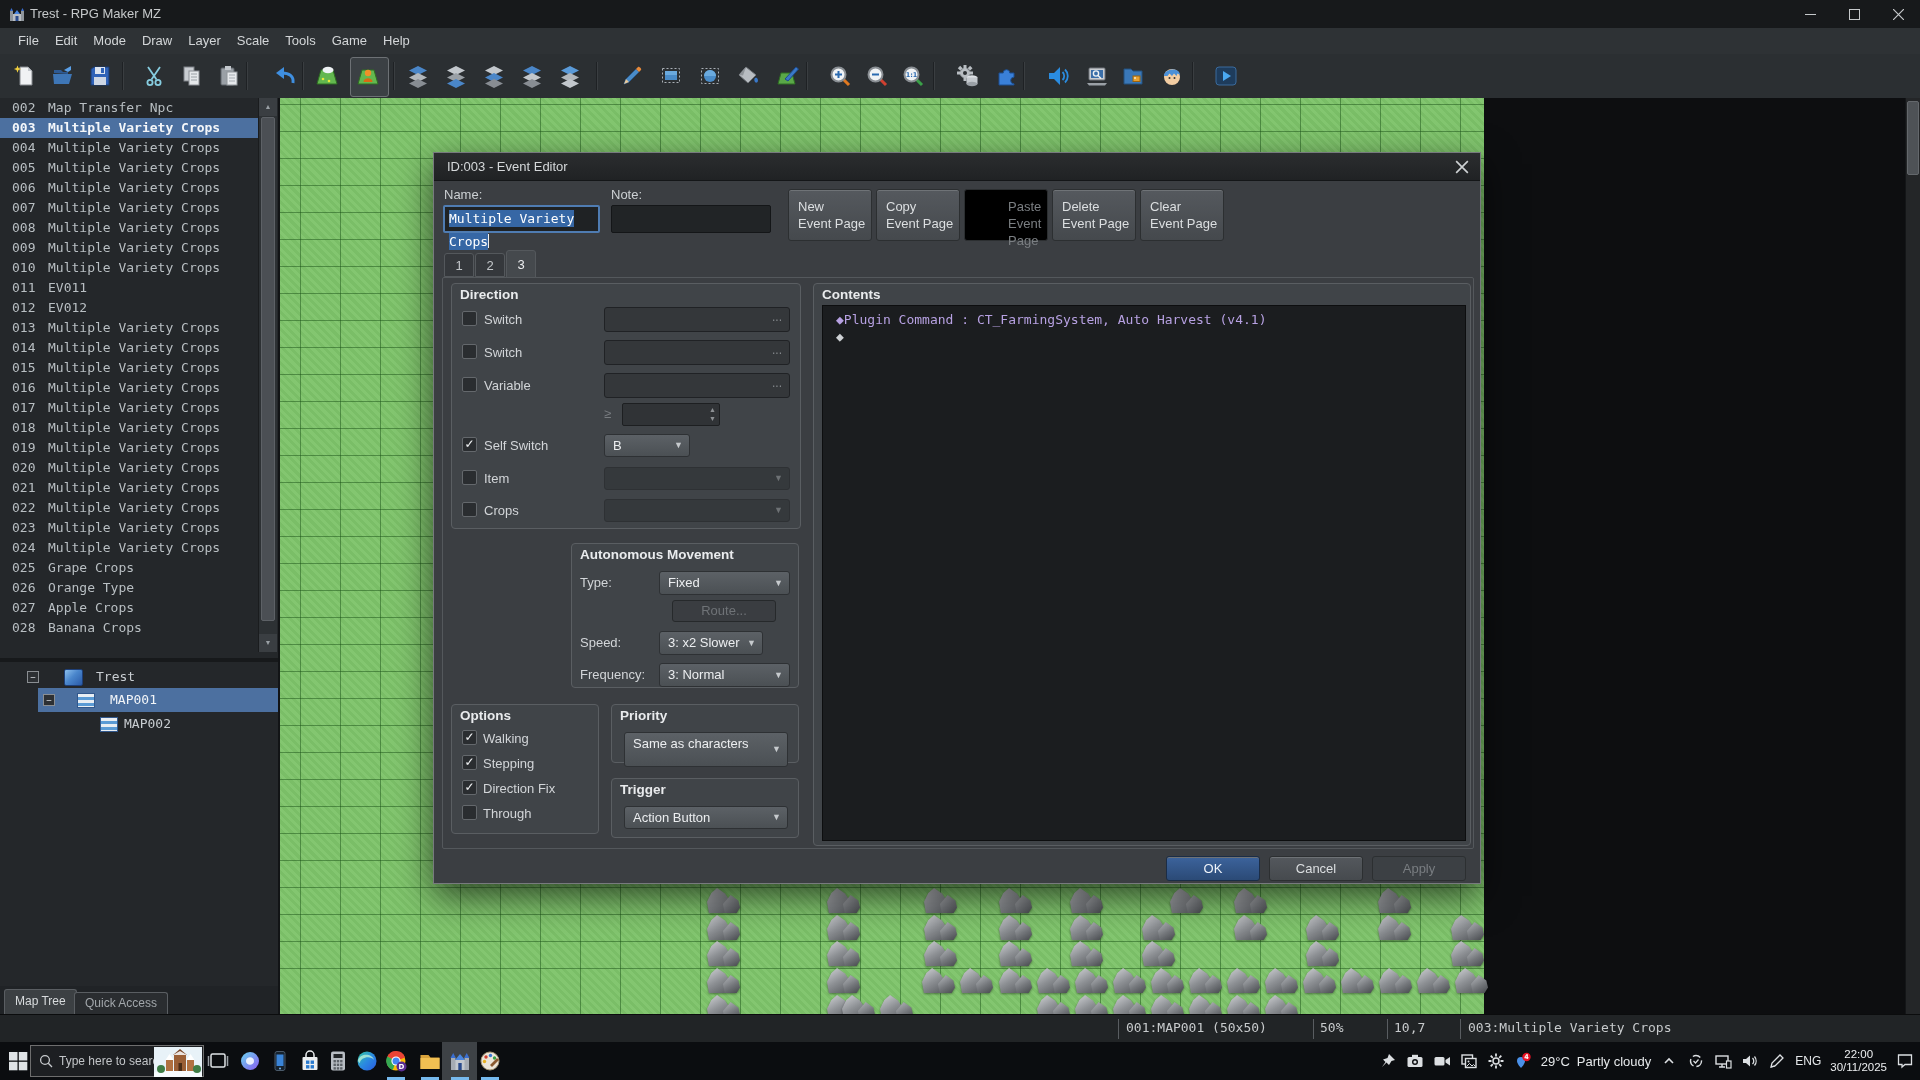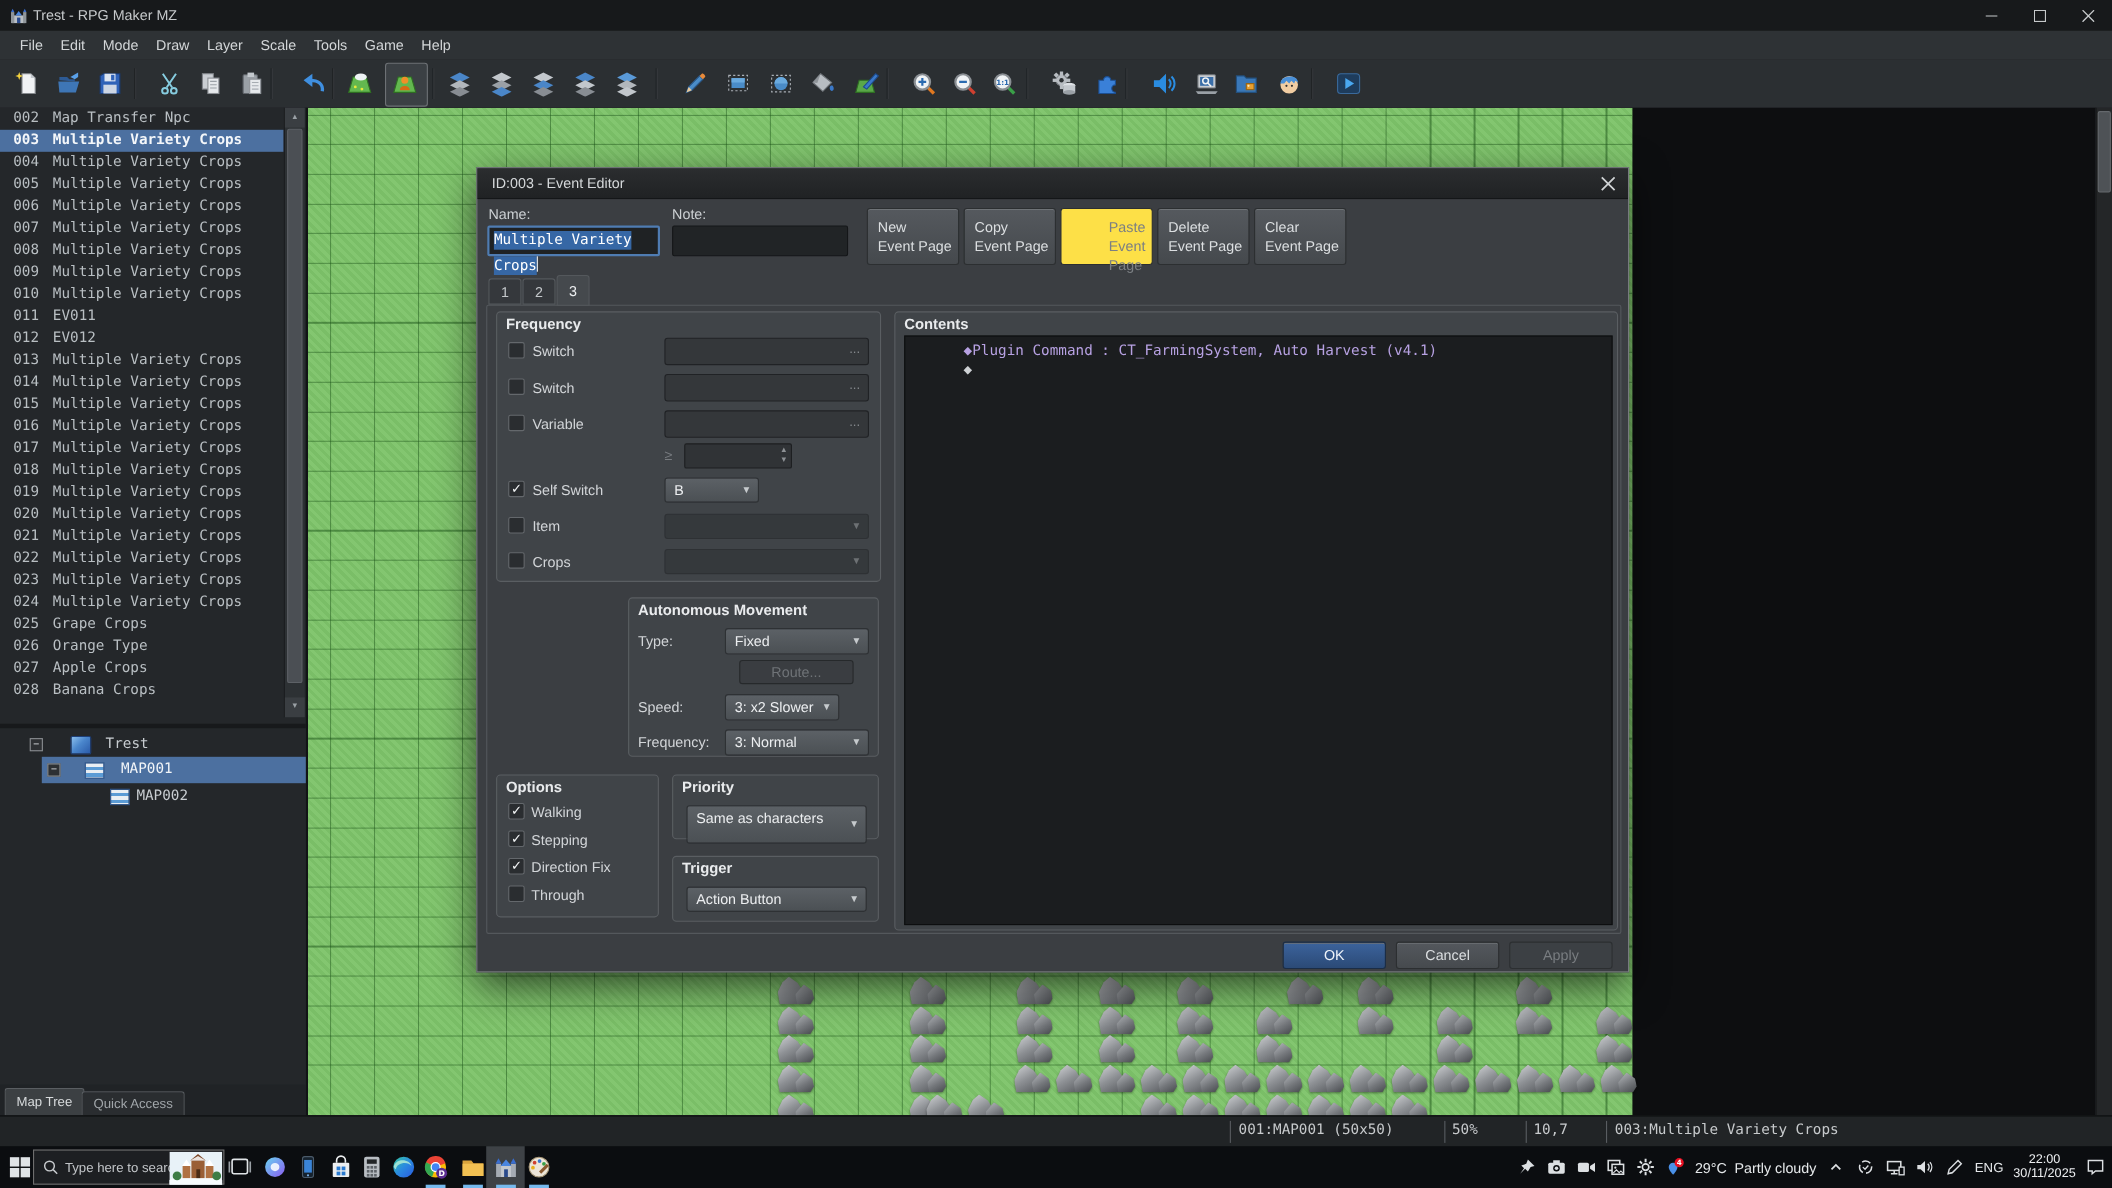--- a/index.html
+++ b/index.html
@@ -59,39 +59,39 @@
 
   
   #dialog{left:433px;top:152px;width:1048px;height:732px;background:#3b3e42;border:1px solid #777a7e;box-shadow:0 12px 34px rgba(0,0,0,.65);box-sizing:border-box;z-index:10;}
   #dtitle{position:absolute;left:0;top:0;width:100%;height:28px;background:linear-gradient(#2b2d2f,#202224);border-bottom:1px solid #141618;color:#d5d8da;font-size:13px;line-height:28px;padding-left:13px;box-sizing:border-box;}
   .lbl{position:absolute;font-size:13px;color:#ccd0d3;}
   .inp{position:absolute;background:#212426;border:1px solid #141618;border-radius:2px;box-sizing:border-box;}
   #nameinp{border:2px solid #4f7cb2;background:#1f2224;line-height:23px;padding-left:4px;font-family:"DejaVu Sans Mono",monospace;font-size:13px;}
   #nameinp .sel{background:#3667a5;color:#fff;padding:1px 0;}
   .caret{display:inline-block;width:1px;height:14px;background:#eceeef;vertical-align:-2px;}
   .pgbtn{position:absolute;width:84px;height:52px;background:linear-gradient(#55595e,#45494d);border:1px solid #2c2f31;box-shadow:inset 0 1px 0 #6f7377;border-radius:3px;color:#dcdfe1;font-size:13px;line-height:17px;padding:8px 0 0 9px;box-sizing:border-box;}
-  .pgbtn.dis{background:#fde047;color:#7b7f83;box-shadow:none;padding-left:43px;}
+  .pgbtn.dis{background:#000000;color:#7b7f83;box-shadow:none;padding-left:43px;}
   .dtab{position:absolute;width:30px;text-align:center;font-size:13px;color:#c3c7ca;background:#35383c;border:1px solid #54585c;border-radius:3px 3px 0 0;box-sizing:border-box;}
   .dtab.on{background:#45494d;color:#eceef0;z-index:3;}
   #pageframe{position:absolute;left:8px;top:124px;width:1032px;height:572px;border:1px solid #54585c;border-radius:2px;box-sizing:border-box;}
   .grp{position:absolute;background:#404448;border:1px solid #5a5e62;border-radius:4px;box-sizing:border-box;}
   .gt{position:absolute;left:8px;top:3px;font-weight:bold;font-size:13.5px;color:#e9ebed;}
   .cb{position:absolute;width:15px;height:15px;background:#2a2d30;border:1px solid #64686c;border-radius:2px;box-sizing:border-box;text-align:center;line-height:13px;font-size:12px;color:#f2f4f5;}
   .clbl{position:absolute;font-size:13px;color:#d2d5d8;}
   .cfld{position:absolute;background:#34373a;border:1px solid #202object;border:1px solid #202225;border-radius:3px;box-sizing:border-box;color:#85898d;font-size:12px;}
   .cfld .dots{position:absolute;right:7px;top:2px;}
   .dd{position:absolute;background:linear-gradient(#5c6166,#4b5054);border:1px solid #2e3134;border-radius:3px;box-sizing:border-box;color:#eceef0;font-size:13px;padding-left:8px;}
   .dd .arr{position:absolute;right:6px;top:50%;transform:translateY(-52%);font-size:9px;color:#c6cacd;}
   .dd.dis{background:#35393c;color:#7e8286;}
   .dd.dis .arr{color:#6d7174;}
   .spin{position:absolute;background:#303336;border:1px solid #1d1f21;border-radius:2px;box-sizing:border-box;}
   .spin .ar{position:absolute;right:3px;font-size:7px;color:#8d9195;line-height:8px;}
   .well{position:absolute;background:repeating-conic-gradient(#ffffff 0% 25%,#d9d9d9 0% 50%);background-size:17px 17px;border:1px solid #1d1f21;}
   #contentsbox{position:absolute;background:#1b1d1f;border:1px solid #0d0e0f;font-family:"DejaVu Sans Mono",monospace;font-size:13px;}
-  .cline{position:absolute;left:13px;white-space:pre;margin-left:40px;}
+  .cline{position:absolute;left:13px;white-space:pre;}
   .cline.plugin{color:#b7a1e2;}
   .cline.plain{color:#ced1d4;}
   .fbtn{position:absolute;width:94px;height:25px;background:linear-gradient(#54585d,#464a4e);border:1px solid #2c2f31;box-shadow:inset 0 1px 0 #6e7276;border-radius:3px;color:#dcdfe1;font-size:13px;text-align:center;line-height:23px;box-sizing:border-box;}
   .fbtn.primary{background:linear-gradient(#3c639c,#2b4a76);border-color:#1b2d46;color:#eef3f9;}
   .fbtn.dis{background:#3c4044;color:#797d81;box-shadow:none;}
   .rbtn{position:absolute;background:#3a3d41;border:1px solid #26292b;border-radius:3px;color:#6f7377;font-size:13px;text-align:center;box-sizing:border-box;}
   .closex{position:absolute;right:10px;top:7px;width:16px;height:14px;}
 
   
   #statusbar{left:0;top:1014px;width:1920px;height:28px;background:#212426;border-top:1px solid #0b0c0d;box-sizing:border-box;}
@@ -464,21 +464,21 @@
     <div class="pgbtn dis" style="left:530px;top:36px"><span>Paste</span><br><span>Event Page</span></div>
     <div class="pgbtn" style="left:618px;top:36px"><span>Delete</span><br><span>Event Page</span></div>
     <div class="pgbtn" style="left:706px;top:36px"><span>Clear</span><br><span>Event Page</span></div>
 
     <div class="dtab" style="left:10px;top:100px;height:24px;line-height:23px">1</div>
     <div class="dtab" style="left:41px;top:100px;height:24px;line-height:23px">2</div>
     <div class="dtab on" style="left:72px;top:97px;height:28px;line-height:27px">3</div>
     <div id="pageframe"></div>
 
     <div class="grp" style="left:17px;top:130px;width:350px;height:246px">
-      <div class="gt">Frequency</div>
+      <div class="gt">Direction</div>
       <div class="cb" style="left:10px;top:27px"><span></span></div>
       <div class="clbl" style="left:32px;top:28px">Switch</div>
       <div class="cfld" style="left:152px;top:23px;width:186px;height:25px">
           <span class="dots">...</span>
         </div>
       <div class="cb" style="left:10px;top:60px"><span></span></div>
       <div class="clbl" style="left:32px;top:61px">Switch</div>
       <div class="cfld" style="left:152px;top:56px;width:186px;height:25px">
           <span class="dots">...</span>
         </div>

